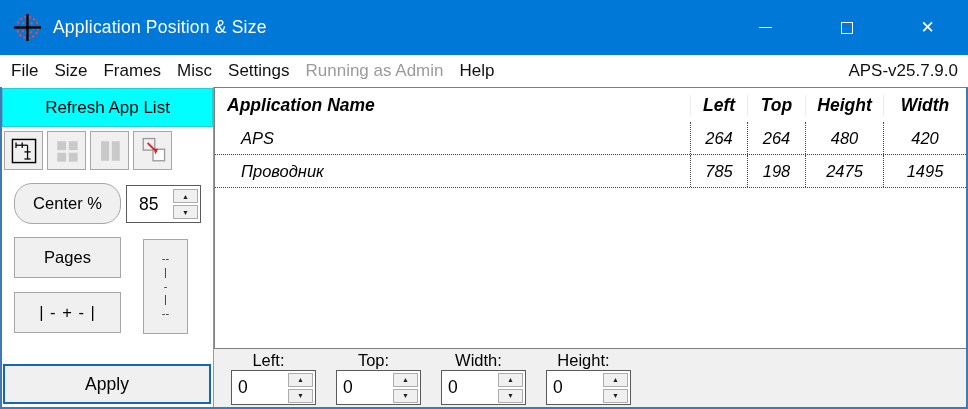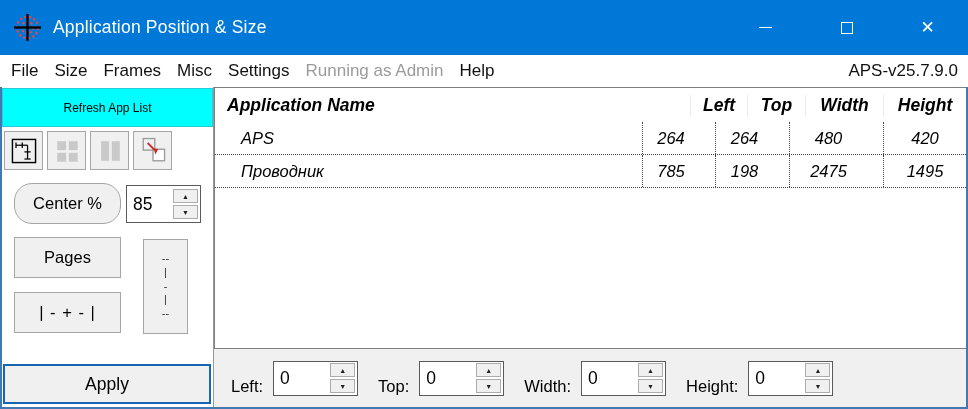--- a/index.html
+++ b/index.html
@@ -28,58 +28,58 @@
   .menu-item.disabled { color:#9b9b9b; }
   .version { margin-left:auto; padding-right:10px; color:#111; }
 
   
   .content { position:absolute; left:0; top:87px; right:0; bottom:0; display:flex; }
 
   
   .left-panel { position:relative; width:212px; background:#ffffff; border-right:1px solid #999; }
   .refresh-btn { position:absolute; left:0; top:1px; width:211px; height:39px; background:#00ffff;
                  border:1px solid #27cdd4; display:flex; align-items:center; justify-content:center;
-                 font-size:12px; color:#000; }
+                 font-size:17px; color:#000; }
   .iconrow { position:absolute; left:2px; top:44px; display:flex; gap:4px; }
   .icon-btn { width:39px; height:39px; background:#f0f0f0; border:1px solid #a6a6a6;
               display:flex; align-items:center; justify-content:center; }
   .btn { background:#f0f0f0; border:1px solid #a6a6a6; color:#000; display:flex;
          align-items:center; justify-content:center; font-size:16.5px; }
   .center-pct-btn { position:absolute; left:12px; top:96px;  width:107px; height:41px;border-radius:18px; }
   .center-btn     { position:absolute; left:12px; top:150px; width:107px; height:41px; }
   .hcenter-btn    { position:absolute; left:12px; top:205px; width:107px; height:41px; letter-spacing:1px; }
   .vcenter-btn    { position:absolute; left:141px; top:152px; width:45px; height:95px;
                     flex-direction:column; font-size:11px; line-height:1.25; color:#333; }
   .apply-btn      { position:absolute; left:1px; right:2px; bottom:3px; height:40px;
                     border:2px solid #1567b3; font-size:17.5px; }
 
   
   .spin { background:#fff; border:1px solid #5a5a5a; display:flex; align-items:stretch; }
-  .spin-85 { position:absolute; left:124px; top:98px; width:75px; height:38px; }
+  .spin-85 { position:absolute; left:124px; top:98px; width:75px; height:38px;padding-left:6px; }
   .spin-value { flex:1; display:flex; align-items:center; padding-left:6px; font-size:17.5px; color:#000; }
   .spin-arrows { width:27px; display:flex; flex-direction:column; justify-content:center; gap:2px; padding-right:2px; }
   .spin-arrow { height:14px; background:#f0f0f0; border:1px solid #acacac; display:flex;
                 align-items:center; justify-content:center; font-size:7px; color:#222; }
 
   
   .right-area { flex:1; display:flex; flex-direction:column; }
   .table-panel { height:262px; background:#fff; border:1px solid #7f7f7f; border-right:0; overflow:hidden;font-style:italic; }
   .t-row { display:grid; grid-template-columns:1fr 57px 58px 78px 83px; align-items:center; }
   .t-head { height:34px; font-weight:bold; font-size:17.5px; color:#000; }
   .t-head .t-cell { border-left:1px solid #ececec; }
   .t-head .t-cell:first-child { border-left:0; }
-  .t-data { height:33px; font-size:16.5px; border-bottom:1px dotted #444;gap:16px; }
+  .t-data { height:33px; font-size:16.5px; border-bottom:1px dotted #444; }
   .t-data .t-cell { border-left:1px dotted #444; align-self:stretch; display:flex; align-items:center; justify-content:center; }
   .t-data .t-cell:first-child { border-left:0; justify-content:flex-start; }
   .t-cell { text-align:center; }
   .t-cell.name { text-align:left; padding-left:12px; }
   .t-data .t-cell.name { padding-left:26px; }
 
   .bottom-bar { flex:1; background:#f0f0f0; display:flex; align-items:center; padding-left:17px; }
-  .bb-field { display:flex; align-items:flex-end; margin-right:20px; }
+  .bb-field { display:flex; align-items:center; margin-right:20px;flex-direction:column; }
   .bb-label { font-size:16.5px; color:#000; margin-right:10px; }
   .bb-spin { width:85px; height:35px; }
 </style>
 </head>
 <body>
 
 <div class="window">
 
   <div class="titlebar">
     <svg class="app-icon" viewBox="0 0 30 30">
@@ -185,22 +185,22 @@
       <div class="btn apply-btn">Apply</div>
     </div>
 
     <div class="right-area">
 
       <div class="table-panel">
         <div class="t-row t-head">
           <div class="t-cell name">Application Name</div>
           <div class="t-cell">Left</div>
           <div class="t-cell">Top</div>
+          <div class="t-cell">Height</div>
           <div class="t-cell">Width</div>
-          <div class="t-cell">Height</div>
         </div>
         <div class="t-row t-data">
           <div class="t-cell name">APS</div>
           <div class="t-cell">264</div>
           <div class="t-cell">264</div>
           <div class="t-cell">480</div>
           <div class="t-cell">420</div>
         </div>
         <div class="t-row t-data">
           <div class="t-cell name">Проводник</div>

